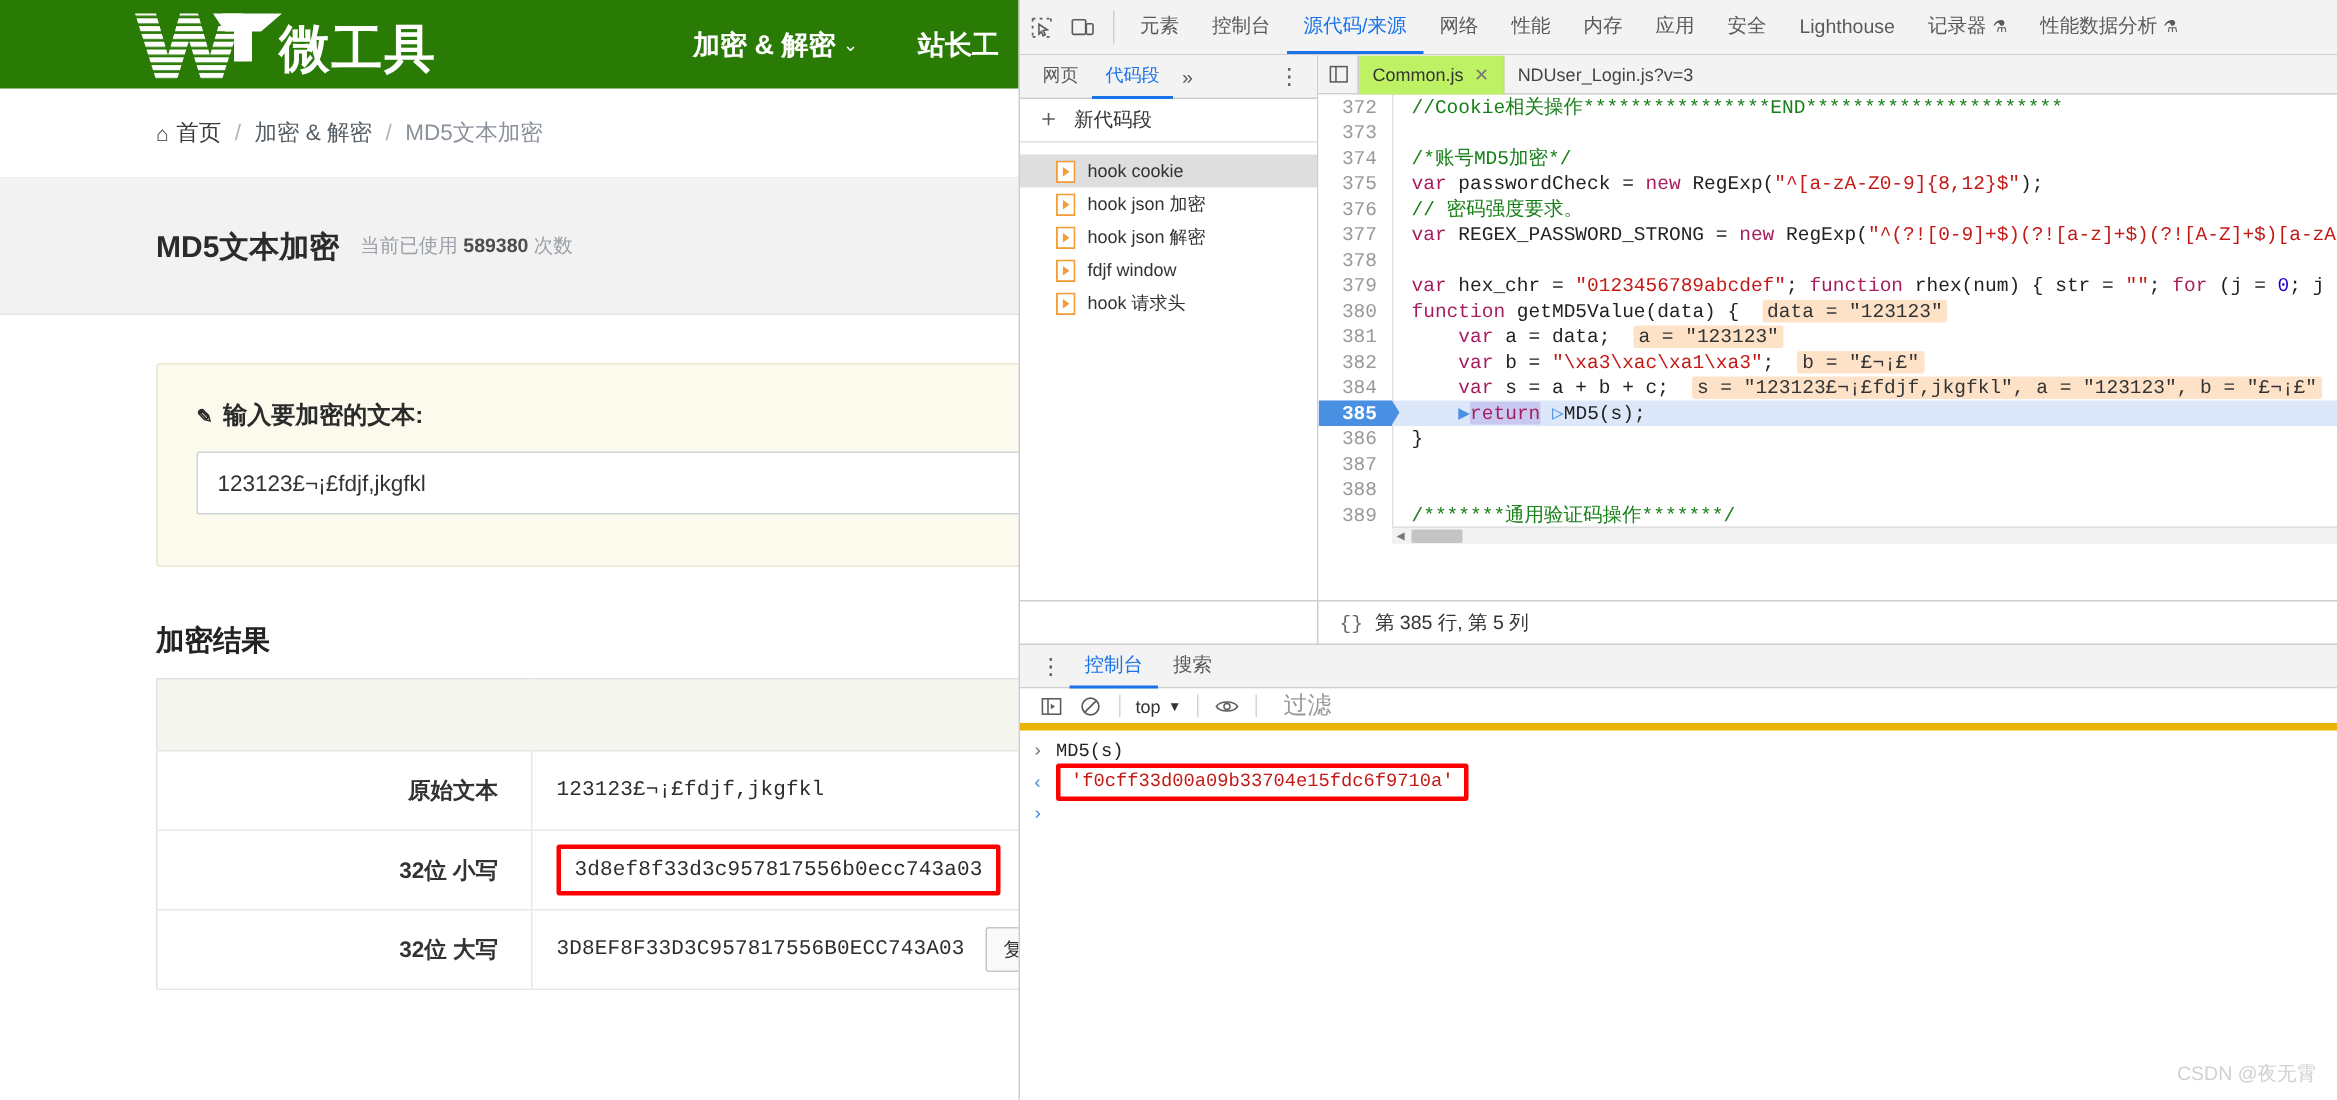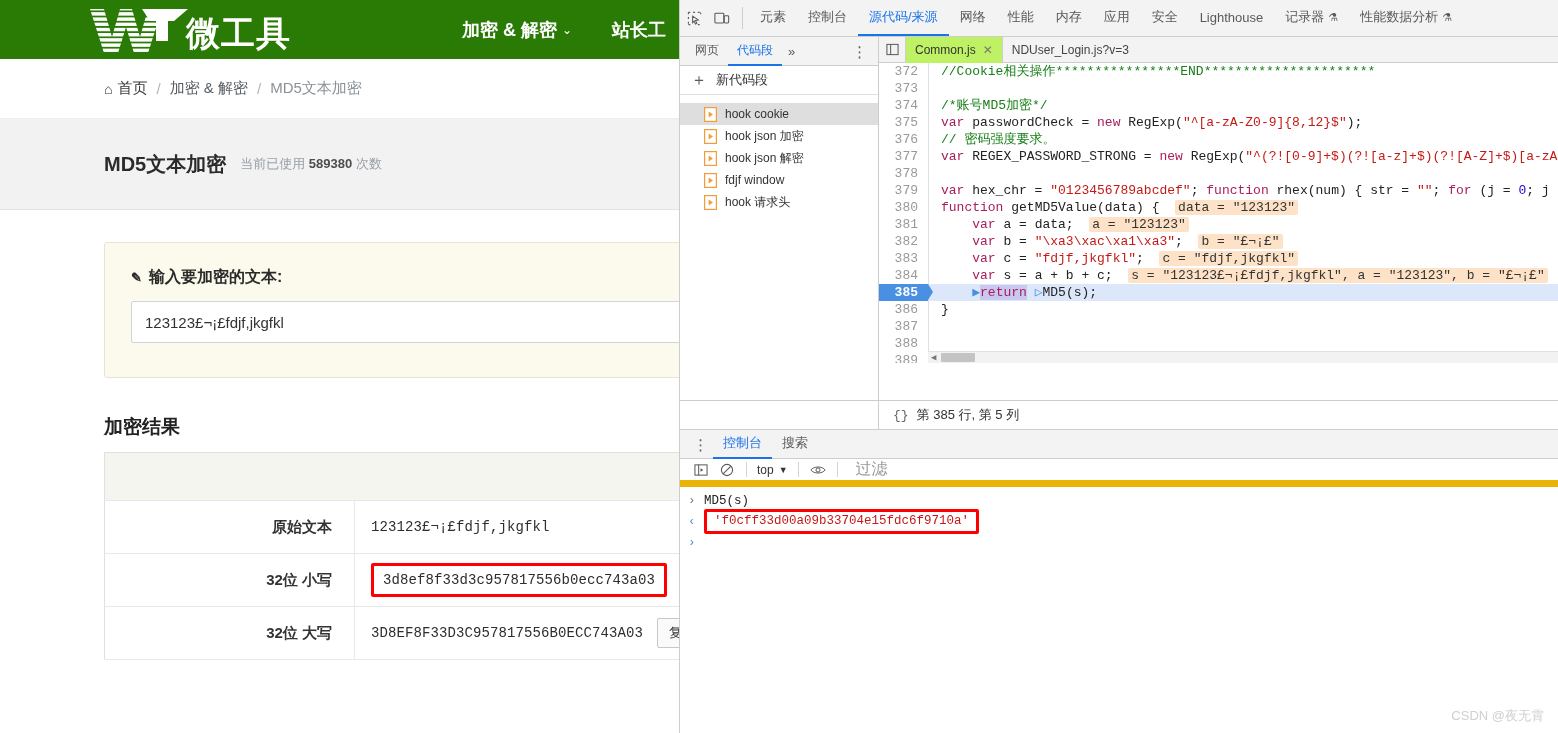--- a/index.html
+++ b/index.html
@@ -217,21 +217,21 @@
     border-bottom:1px solid #cdcdcd; font-size:13px; padding-left:8px;
   }
   .c-tab {
     padding:0 10px; height:29px; display:flex; align-items:center;
     color:#5a5a5a; cursor:pointer; border-bottom:2px solid transparent;
   }
   .c-tab.active { color:#1a73e8; border-bottom:2px solid #1a73e8; }
 
   .console-toolbar {
     height:28px; display:flex; align-items:center; gap:0;
-    border-bottom:7px solid #eab308; background:#fff; padding-left:8px; font-size:12px;
+    border-bottom:5px solid #eab308; background:#fff; padding-left:8px; font-size:12px;
   }
   .ct-btn { width:26px; display:flex; align-items:center; justify-content:center; color:#5a5a5a; cursor:pointer; }
   .ct-sep { width:1px; height:15px; background:#d4d4d4; margin:0 6px; }
   .ct-ctx { display:flex; align-items:center; gap:5px; color:#333; font-size:12px; cursor:pointer; padding:0 4px; }
   .ct-filter { color:#999; font-size:16px; padding-left:12px; flex:1; }
 
   .console-log { padding-top:3px; font-family:"Liberation Mono", monospace; font-size:12.5px; }
   .log-row { display:flex; align-items:center; height:21px; padding-left:8px; gap:6px; }
   .log-arrow { color:#7a7a7a; width:10px; }
   .log-arrow.back { color:#4a90e2; }
@@ -504,21 +504,20 @@
             <div class="code-line"><div class="ln">373</div><div class="gut-sep"></div><div class="code-txt"></div></div>
             <div class="code-line"><div class="ln">374</div><div class="gut-sep"></div><div class="code-txt"><span class="k-com">/*账号MD5加密*/</span></div></div>
             <div class="code-line"><div class="ln">375</div><div class="gut-sep"></div><div class="code-txt"><span class="k-kw">var</span> passwordCheck = <span class="k-kw">new</span> <span class="k-fn">RegExp</span>(<span class="k-str">"^[a-zA-Z0-9]{8,12}$"</span>);</div></div>
             <div class="code-line"><div class="ln">376</div><div class="gut-sep"></div><div class="code-txt"><span class="k-com">// 密码强度要求。</span></div></div>
             <div class="code-line"><div class="ln">377</div><div class="gut-sep"></div><div class="code-txt"><span class="k-kw">var</span> REGEX_PASSWORD_STRONG = <span class="k-kw">new</span> <span class="k-fn">RegExp</span>(<span class="k-str">"^(?![0-9]+$)(?![a-z]+$)(?![A-Z]+$)[a-zA-Z0-9]</span></div></div>
             <div class="code-line"><div class="ln">378</div><div class="gut-sep"></div><div class="code-txt"></div></div>
             <div class="code-line"><div class="ln">379</div><div class="gut-sep"></div><div class="code-txt"><span class="k-kw">var</span> hex_chr = <span class="k-str">"0123456789abcdef"</span>; <span class="k-kw">function</span> <span class="k-fn">rhex</span>(num) { str = <span class="k-str">""</span>; <span class="k-kw">for</span> (j = <span class="k-num">0</span>; j &lt;= ;</div></div>
             <div class="code-line"><div class="ln">380</div><div class="gut-sep"></div><div class="code-txt"><span class="k-kw">function</span> <span class="k-fn">getMD5Value</span>(data) {  <span class="inline-val">data = "123123"</span></div></div>
             <div class="code-line"><div class="ln">381</div><div class="gut-sep"></div><div class="code-txt">    <span class="k-kw">var</span> a = data;  <span class="inline-val">a = "123123"</span></div></div>
             <div class="code-line"><div class="ln">382</div><div class="gut-sep"></div><div class="code-txt">    <span class="k-kw">var</span> b = <span class="k-str">"\xa3\xac\xa1\xa3"</span>;  <span class="inline-val">b = "£¬¡£"</span></div></div>
-            <div class="code-line"><div class="ln">383</div><div class="gut-sep"></div><div class="code-txt">    <span class="k-kw">var</span> c = <span class="k-str">"fdjf,jkgfkl"</span>;  <span class="inline-val">c = "fdjf,jkgfkl"</span></div></div>
             <div class="code-line"><div class="ln">384</div><div class="gut-sep"></div><div class="code-txt">    <span class="k-kw">var</span> s = a + b + c;  <span class="inline-val">s = "123123£¬¡£fdjf,jkgfkl", a = "123123", b = "£¬¡£"</span></div></div>
             <div class="code-line current"><div class="ln">385</div><div class="gut-sep"></div><div class="code-txt">    <span class="bp-mark">▶</span><span class="ret-hl k-kw">return</span> <span class="bp-mark">▷</span><span class="k-fn">MD5</span>(s);</div></div>
             <div class="code-line"><div class="ln">386</div><div class="gut-sep"></div><div class="code-txt">}</div></div>
             <div class="code-line"><div class="ln">387</div><div class="gut-sep"></div><div class="code-txt"></div></div>
             <div class="code-line"><div class="ln">388</div><div class="gut-sep"></div><div class="code-txt"></div></div>
             <div class="code-line"><div class="ln">389</div><div class="gut-sep"></div><div class="code-txt"><span class="k-com">/*******通用验证码操作*******/</span></div></div>
           </div>
         <div class="code-hscroll">
           <span class="hs-arrow">◀</span>
           <span class="hs-thumb"></span>

